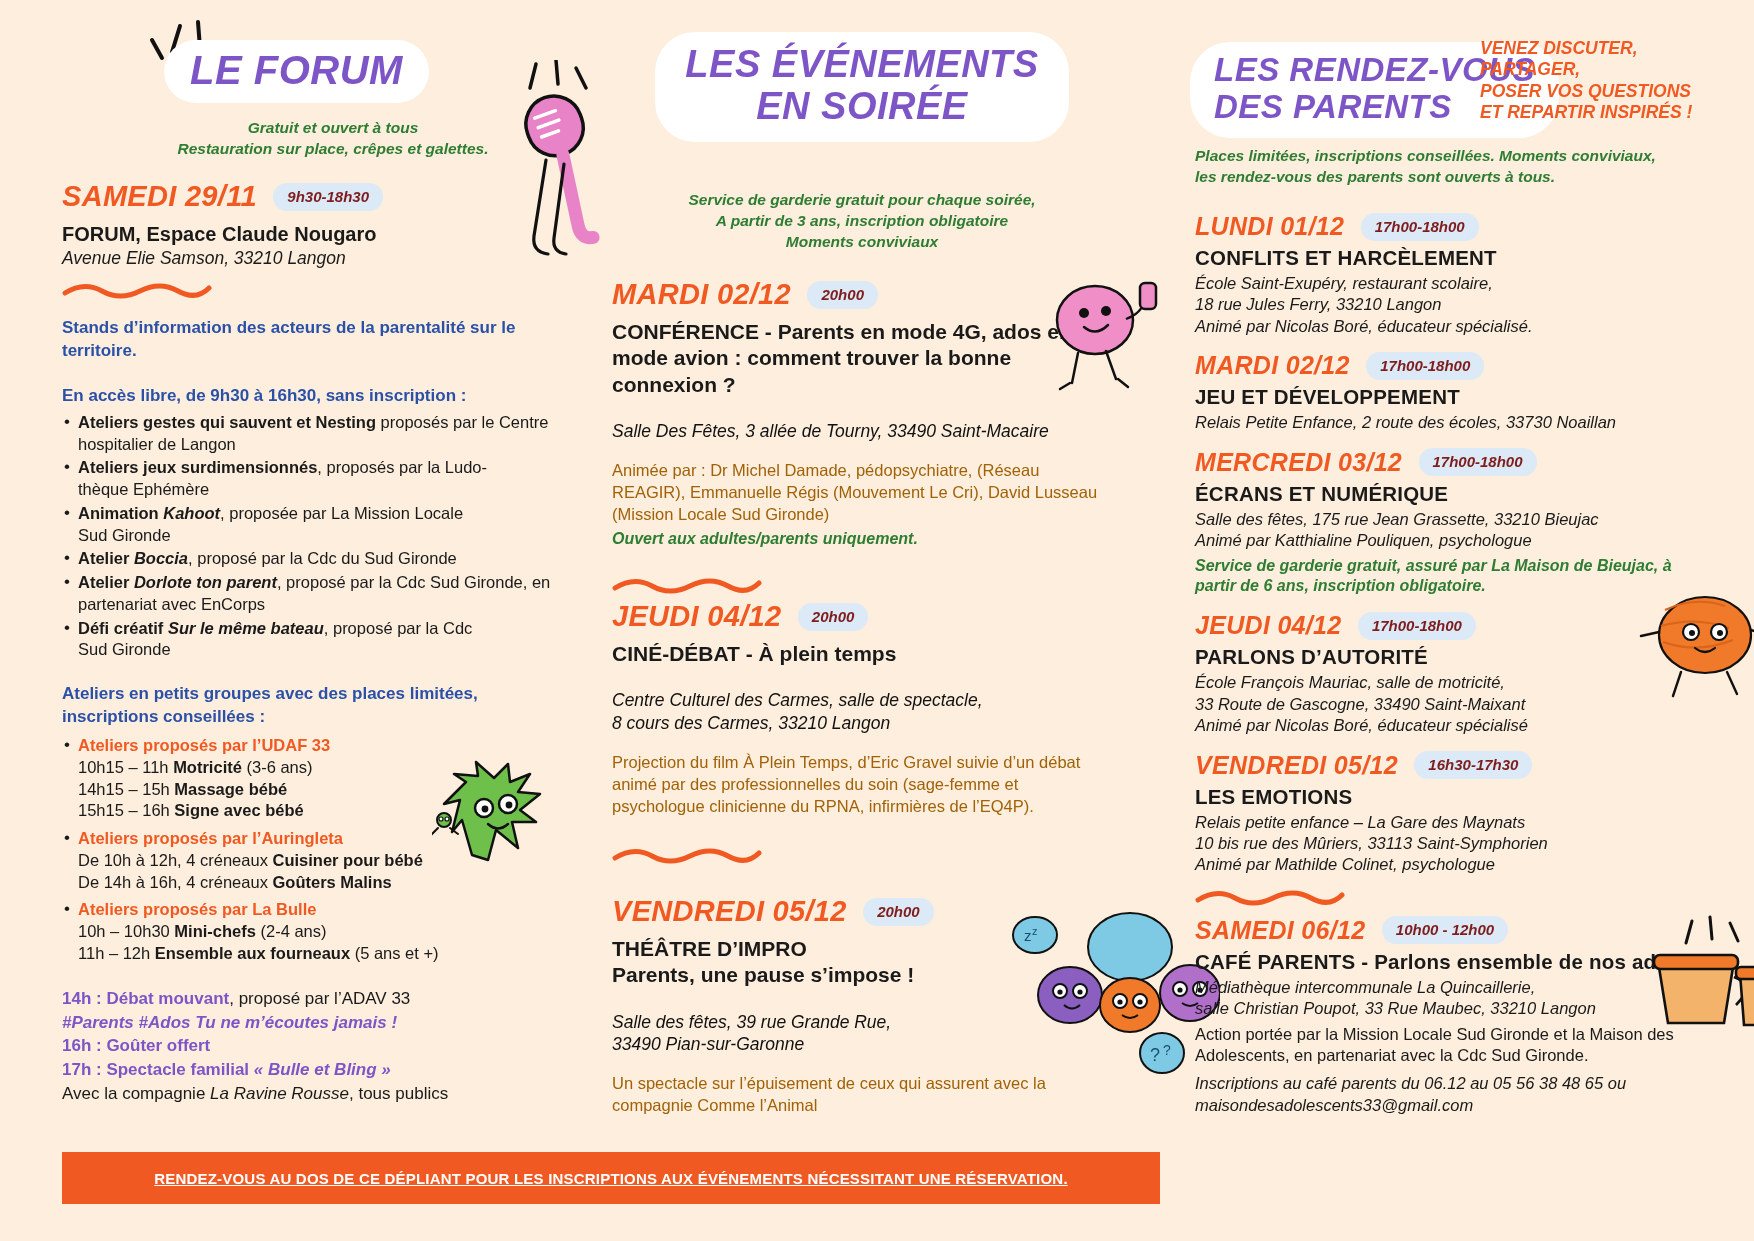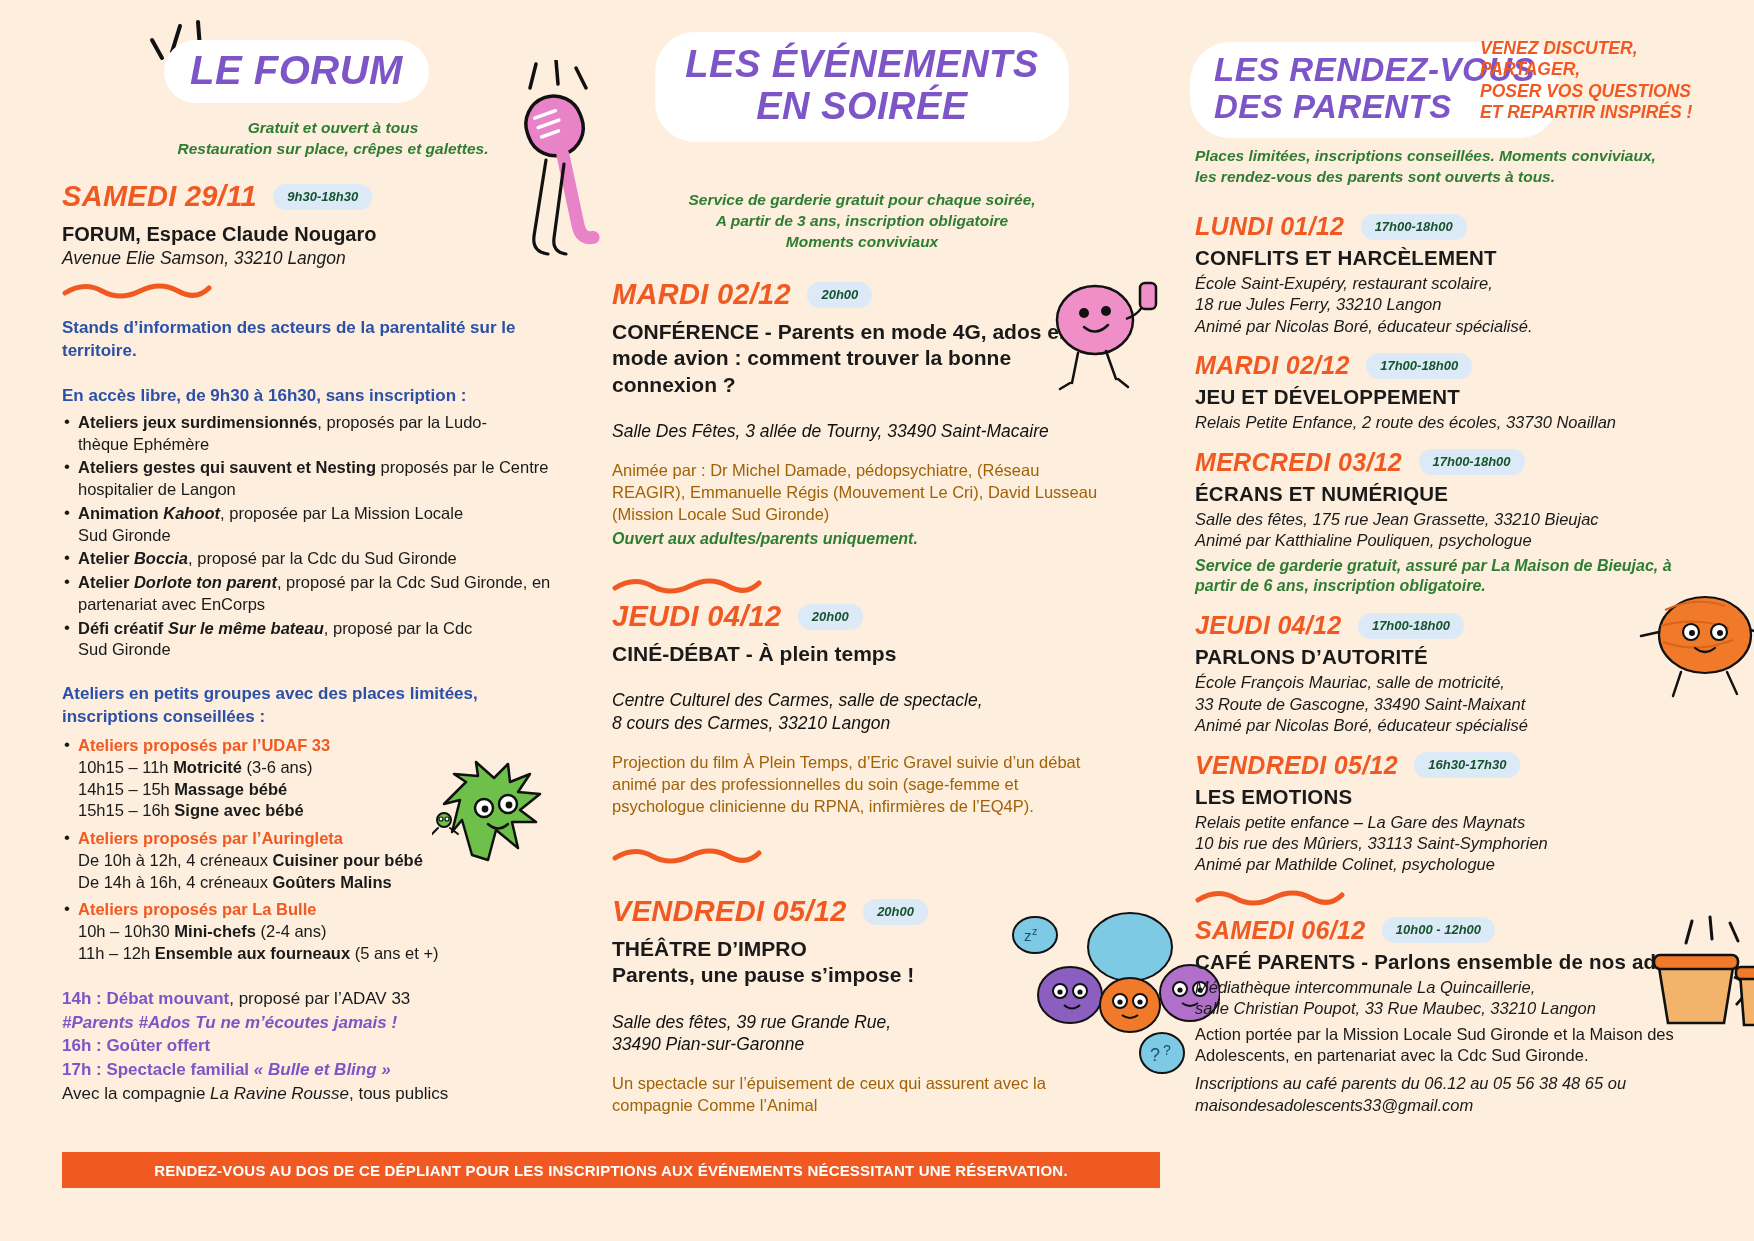--- a/index.html
+++ b/index.html
@@ -50,24 +50,24 @@
     letter-spacing:0.3px;
     display:inline-block;
     vertical-align:middle;
     text-transform:uppercase;
   }
   .hour {
     display:inline-block;
     vertical-align:middle;
     margin-left:12px;
     background:#dce9f7;
-    color:#14532d;
+    color:#7f1d1d;
     border-radius:16px;
     padding:5px 14px 6px;
-    font-size:13px;
+    font-size:15px;
     font-weight:bold;
     font-style:italic;
   }
   .evt-title {
     font-size:21px;
     font-weight:bold;
     line-height:1.25;
     margin-top:8px;
   }
   .place {
@@ -114,28 +114,29 @@
   .i { font-style:italic; }
   .purple-b { color:#7d55c7; font-weight:bold; }
   .orange-b { color:#f05a22; font-weight:bold; }
 
   
   .squig { display:block; margin:10px 0 4px; }
 
   .footer-bar {
     position:absolute;
     left:62px; top:1152px;
-    width:1098px; height:36px;
+    width:1098px; height:52px;
     background:#f05a22;
     color:#fff;
     display:flex; align-items:center; justify-content:center;
     font-size:15px; font-weight:bold;
     letter-spacing:0.2px;
     text-align:center;
     padding:0 10px;
+    text-decoration:underline;
   }
 
   .rdv-item { margin-top:14px; }
   .rdv-name {
     font-size:20.5px; font-weight:bold; margin-top:5px; letter-spacing:0.2px;
   }
   .rdv-place { font-style:italic; font-size:16.5px; line-height:1.3; margin-top:3px; }
   .rdv-anim { font-size:16.5px; line-height:1.3; font-style:italic;}
   .rdv-extra { font-size:16.5px; line-height:1.32; margin-top:4px; }
 
@@ -179,22 +180,22 @@
       <div style="font-size:17.5px;font-style:italic;margin-top:2px;">Avenue Elie Samson, 33210 Langon</div>
 
       <svg class="squig" width="150" height="22">
         <path d="M3 14 Q 22 2 40 12 T 78 12 T 116 12 T 147 9" stroke="#f05a22" stroke-width="5" fill="none" stroke-linecap="round"></path>
       </svg>
 
       <div class="blue-h" style="margin-top:16px;">Stands d’information des acteurs de la parentalité sur le territoire.</div>
 
       <div class="blue-h" style="margin-top:22px;">En accès libre, de 9h30 à 16h30, sans inscription :</div>
       <ul class="dots">
+        <li><span class="b">Ateliers gestes qui sauvent et Nesting</span> proposés par le Centre hospitalier de Langon</li>
         <li><span class="b">Ateliers jeux surdimensionnés</span>, proposés par la Ludo-<br>thèque Ephémère</li>
-        <li><span class="b">Ateliers gestes qui sauvent et Nesting</span> proposés par le Centre hospitalier de Langon</li>
         <li><span class="b">Animation <span class="i">Kahoot</span></span>, proposée par La Mission Locale<br>Sud Gironde</li>
         <li><span class="b">Atelier <span class="i">Boccia</span></span>, proposé par la Cdc du Sud Gironde</li>
         <li><span class="b">Atelier <span class="i">Dorlote ton parent</span></span>, proposé par la Cdc Sud Gironde, en partenariat avec EnCorps</li>
         <li><span class="b">Défi créatif <span class="i">Sur le même bateau</span></span>, proposé par la Cdc<br>Sud Gironde</li>
       </ul>
 
       <div class="blue-h" style="margin-top:22px;">Ateliers en petits groupes avec des places limitées, inscriptions conseillées :</div>
 
       <ul class="dots" style="margin-top:6px;">
         <li style="margin-bottom:0;">

